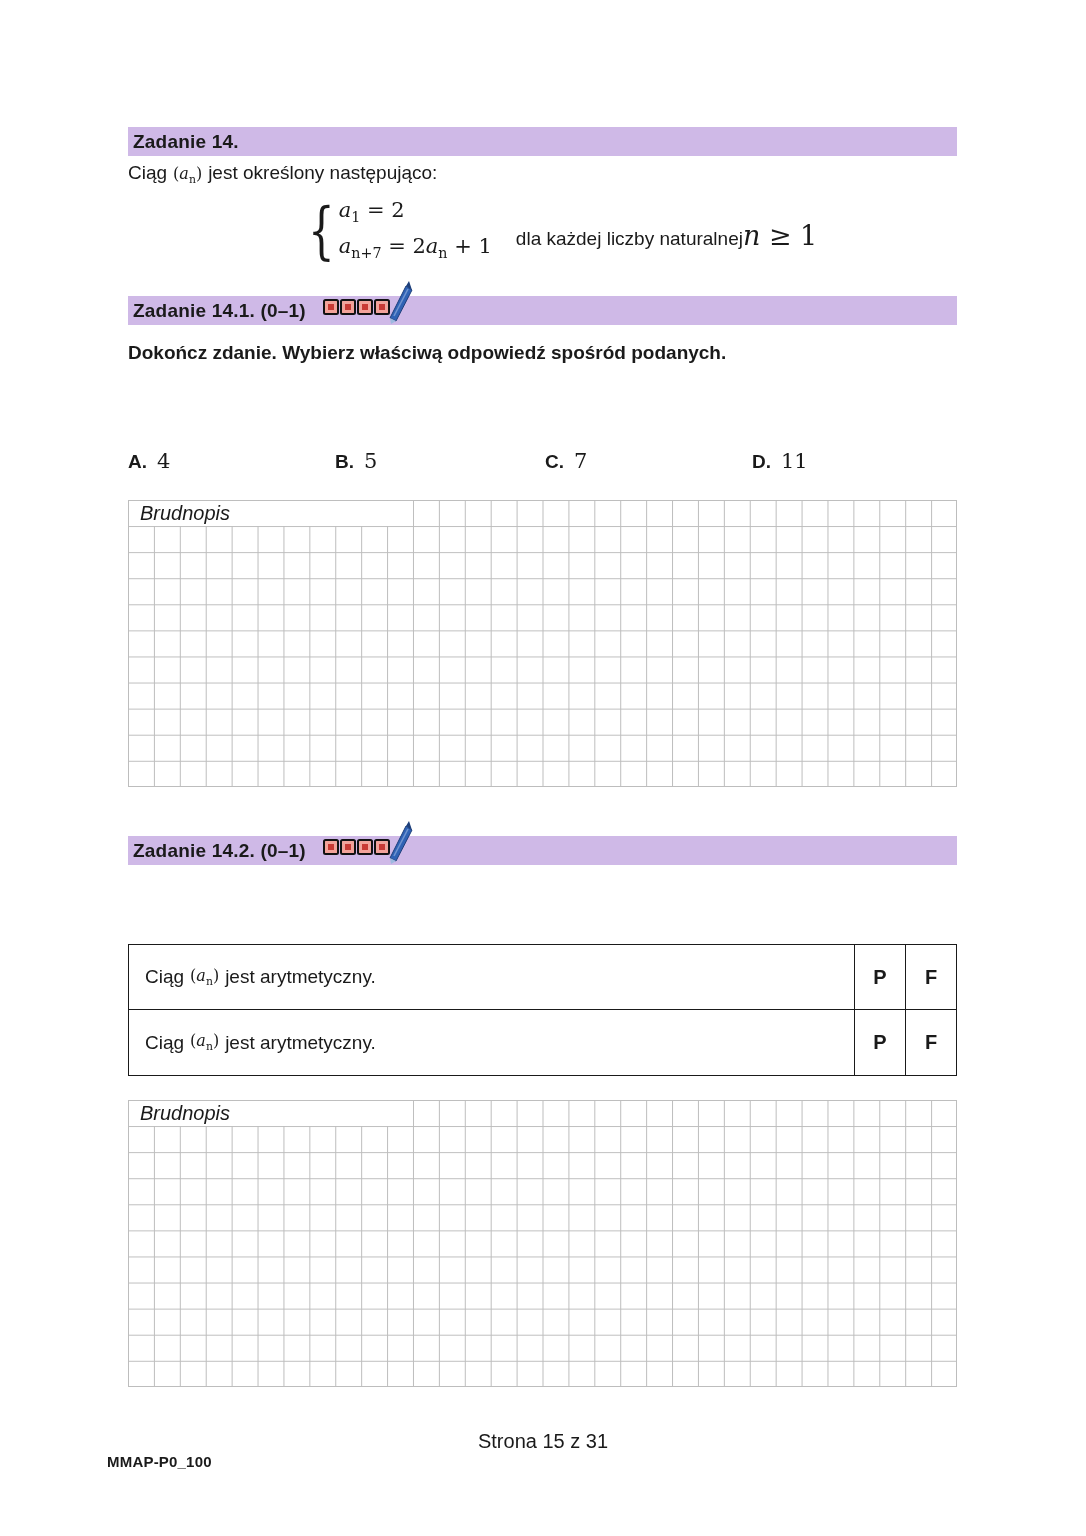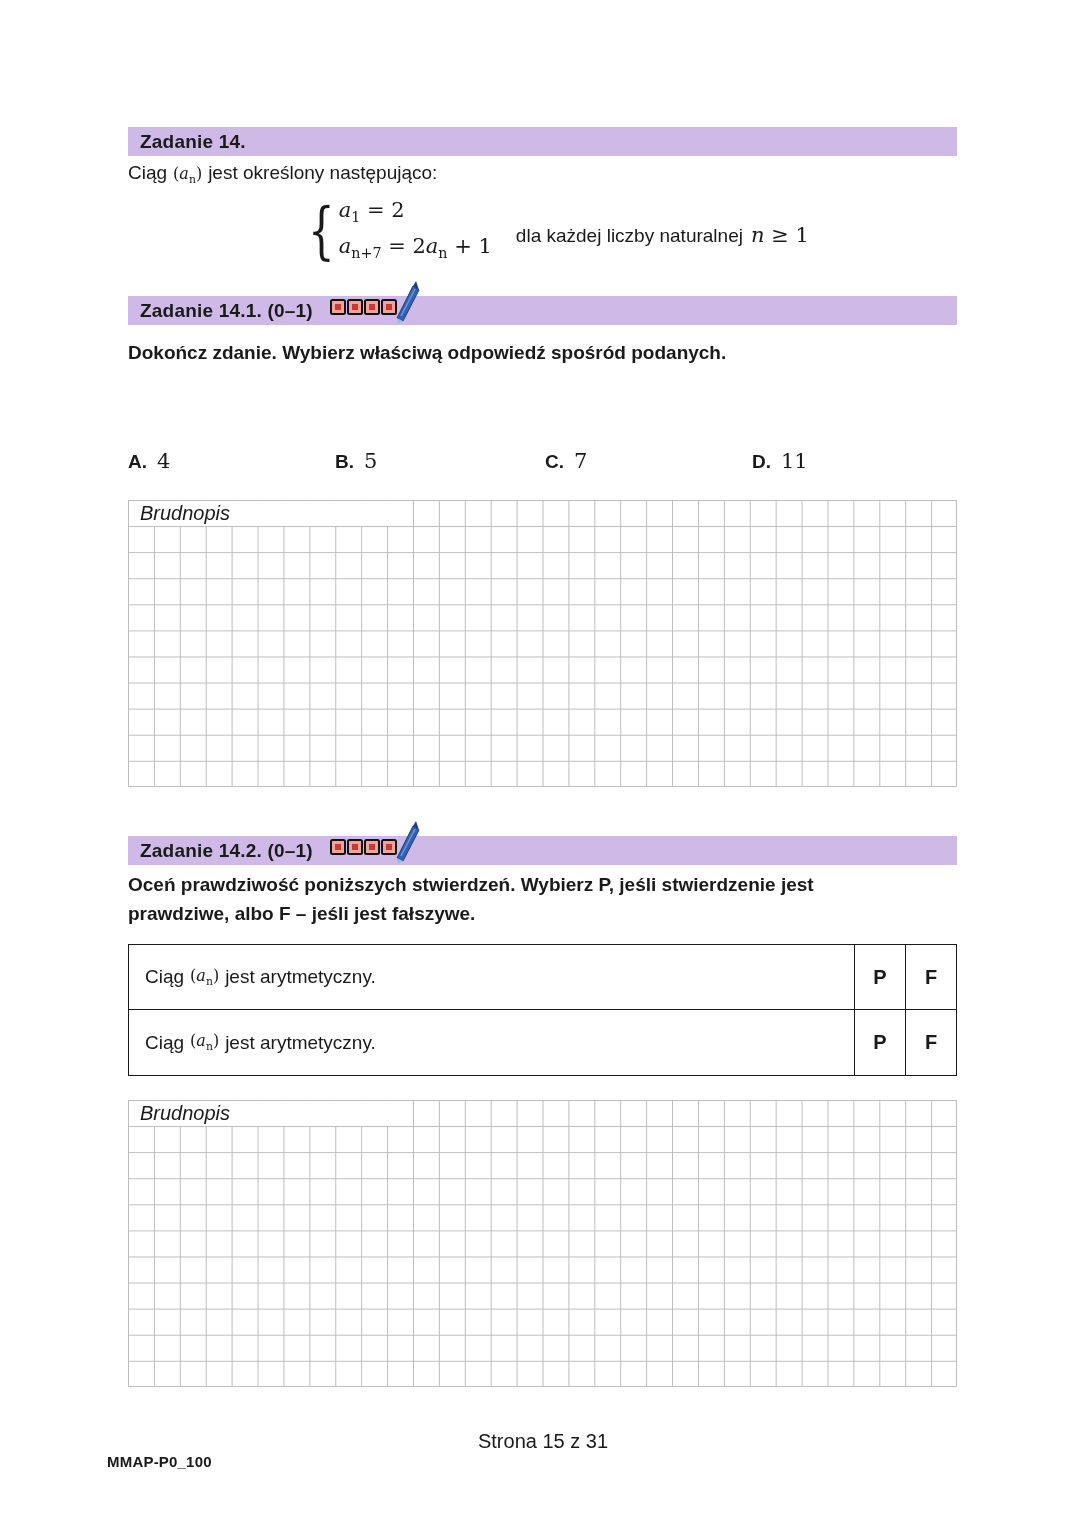--- a/index.html
+++ b/index.html
@@ -21,21 +21,21 @@
     width: 829px;
     height: 29px;
     background: #cfb9e7;
     display: flex;
     align-items: center;
     overflow: visible;
   }
   .task-bar .bar-title {
     font-weight: bold;
     font-size: 19px;
-    padding-left: 12px;
+    padding-left: 5px;
     letter-spacing: 0.2px;
   }
   .task-icon {
     margin-left: 16px;
     margin-top: -14px;
     flex: 0 0 auto;
   }
 
   
   .body-text { font-size: 19px; }
@@ -64,22 +64,21 @@
   .sys .line { line-height: 29px; white-space: nowrap; }
   .sys .v { font-style: italic; }
   .condition {
     margin-left: 24px;
     margin-top: 6px;
     font-size: 19px;
     white-space: nowrap;
   }
   .condition .cond-math {
     font-family: "DejaVu Serif", serif;
-    font-size: 21px;
-    margin-left: 8px;
+    font-size: 27px;
   }
   .condition .v { font-style: italic; }
 
   
   .options-row { left: 128px; width: 829px; height: 30px; }
   .option { position: absolute; top: 0; display: flex; align-items: baseline; cursor: default; }
   .option .opt-label { font-weight: bold; font-size: 19px; }
   .option .opt-value { font-family: "DejaVu Serif", serif; font-size: 21px; margin-left: 10px; }
 
   
@@ -223,21 +222,20 @@
       </g>
       <g>
         <polygon points="68,38 84,6 90,10 74,41" fill="#2f62b5" stroke="#1d3f7a" stroke-width="1"></polygon>
         <polygon points="84,6 87,1 90,10" fill="#1d3f7a"></polygon>
         <polygon points="68,38 74,41 69,44" fill="#9db9e0"></polygon>
         <line x1="72" y1="36" x2="86" y2="9" stroke="#6f94cf" stroke-width="1.6"></line>
       </g>
     </svg>
   </div>
 
-  <div class="abs bold-text" style="left:128px; top:870px; width:745px; line-height:1.55">Oceń prawdziwość poniższych stwierdzeń. Wybierz P, jeśli stwierdzenie jest prawdziwe, albo F – jeśli jest fałszywe.</div>
 
   <div class="abs pf-table" style="top:944px">
     <div class="pf-row">
       <div class="pf-statement">
         <span>Ciąg</span>
           <span class="math"><span>(</span><span class="v">a</span><sub>n</sub><span>)</span></span>
           <span>jest arytmetyczny.</span>
       </div>
       <div class="pf-choice">P</div>
       <div class="pf-choice">F</div>

